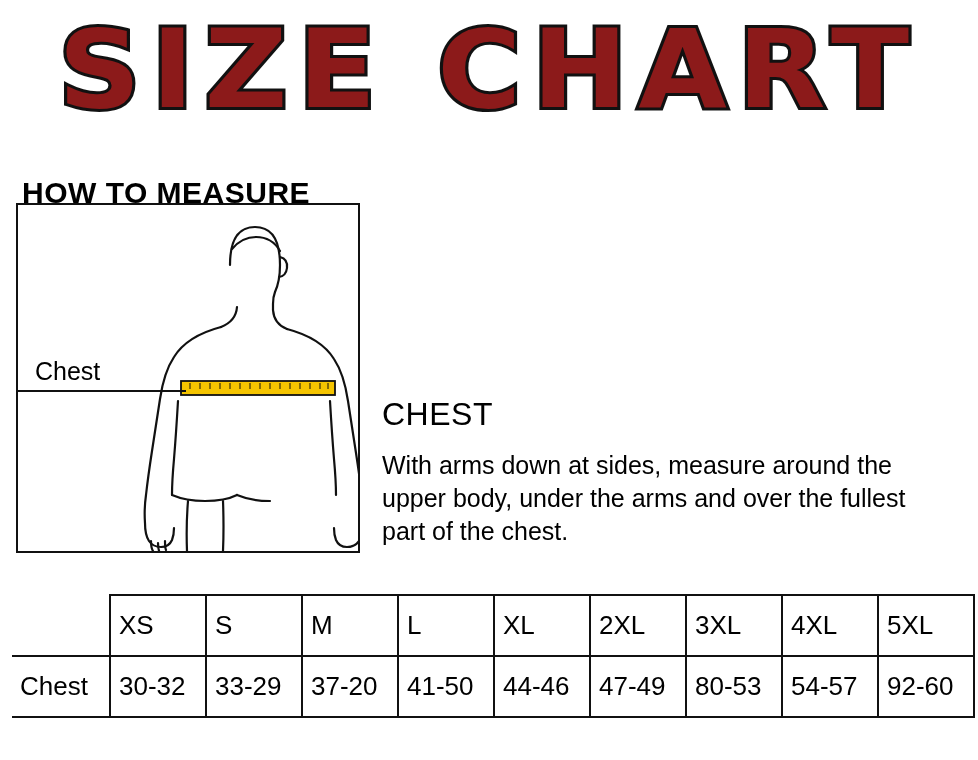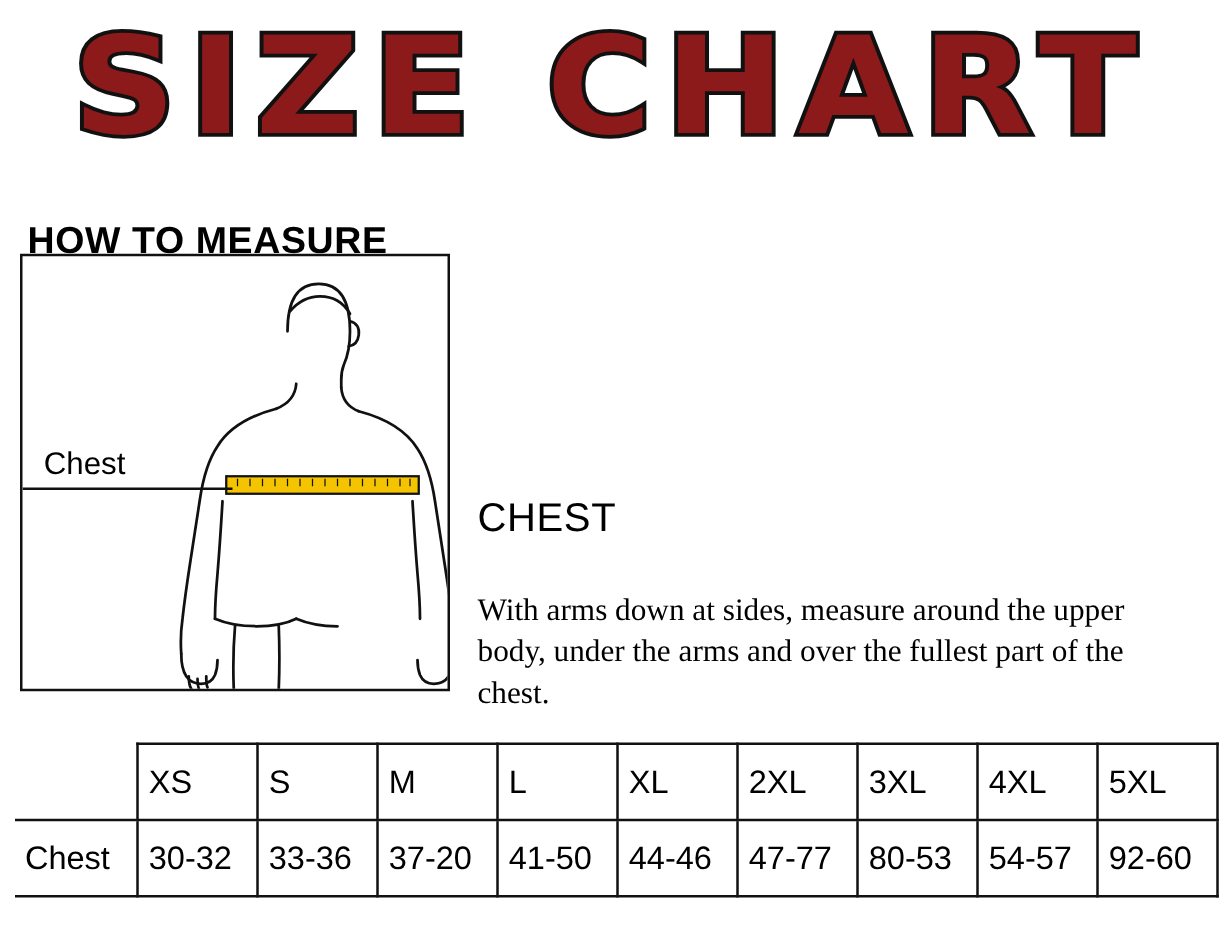--- a/index.html
+++ b/index.html
@@ -77,25 +77,25 @@
     position: absolute;
     left: 382px;
     top: 396px;
     font-size: 32px;
     letter-spacing: 0.5px;
     font-family: "Liberation Sans", sans-serif;
   }
   .desc-body {
     position: absolute;
     left: 382px;
-    top: 472px;
+    top: 449px;
     width: 570px;
     font-size: 25px;
     line-height: 33px;
-    font-family: Liberation Serif, serif;
+    font-family: Liberation Sans, sans-serif;
   }
 
   
   .size-table {
     position: absolute;
     left: 12px;
     top: 594px;
     border-collapse: collapse;
     table-layout: fixed;
     font-family: "Liberation Sans", sans-serif;
@@ -201,23 +201,23 @@
       <td class="col-size">L</td>
       <td class="col-size">XL</td>
       <td class="col-size">2XL</td>
       <td class="col-size">3XL</td>
       <td class="col-size">4XL</td>
       <td class="col-size">5XL</td>
     </tr>
     <tr>
       <td class="rowhead col-label">Chest</td>
       <td class="col-size">30-32</td>
-      <td class="col-size">33-36</td>
+      <td class="col-size">33-29</td>
       <td class="col-size">37-20</td>
       <td class="col-size">41-50</td>
       <td class="col-size">44-46</td>
-      <td class="col-size">47-77</td>
+      <td class="col-size">47-49</td>
       <td class="col-size">80-53</td>
       <td class="col-size">54-57</td>
       <td class="col-size">92-60</td>
     </tr>
   </tbody>
 </table>
 
 </body></html>

